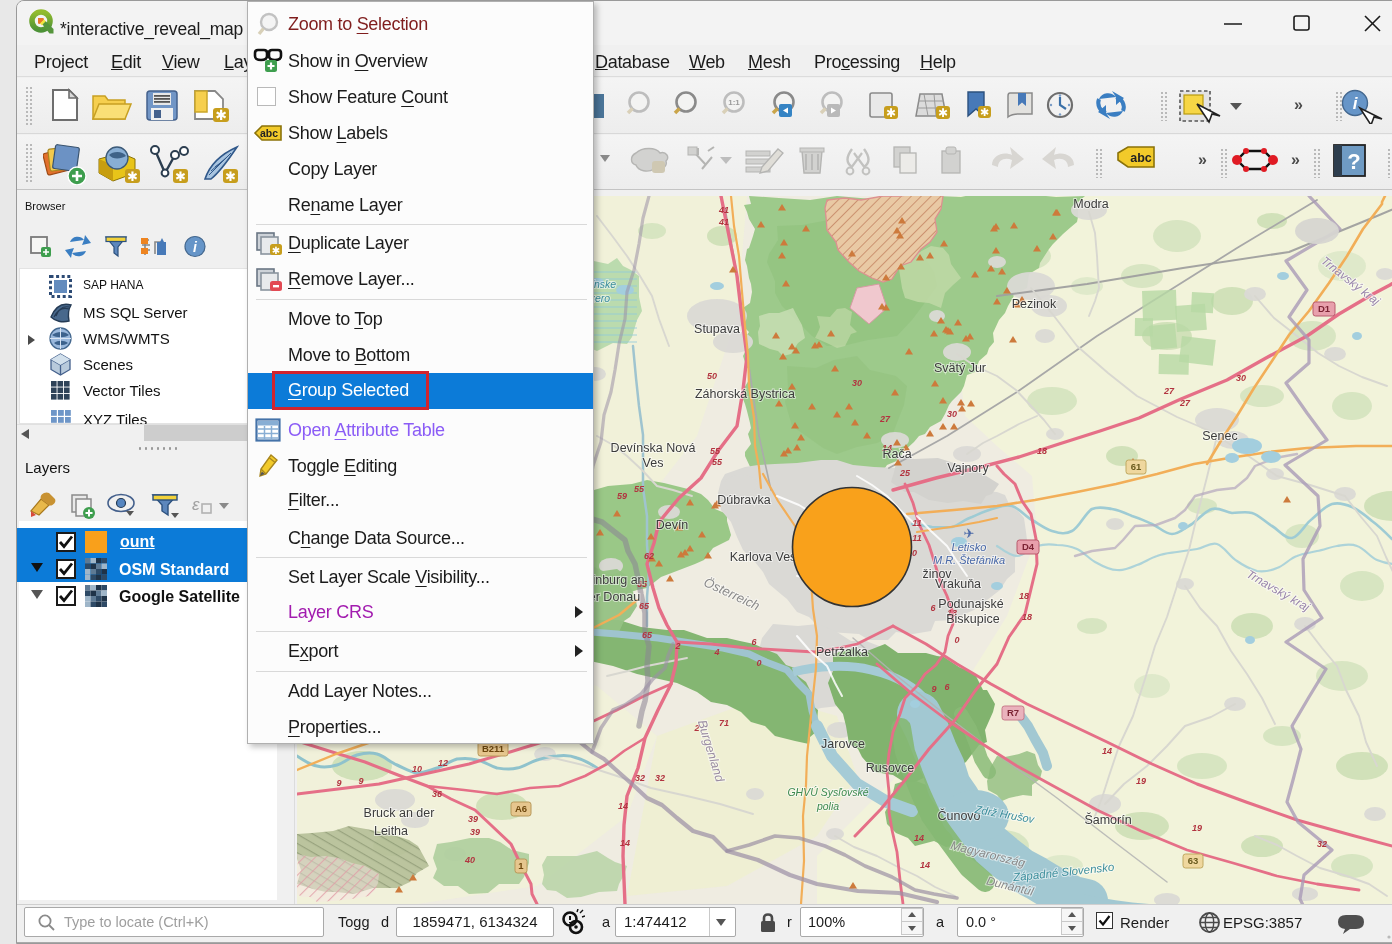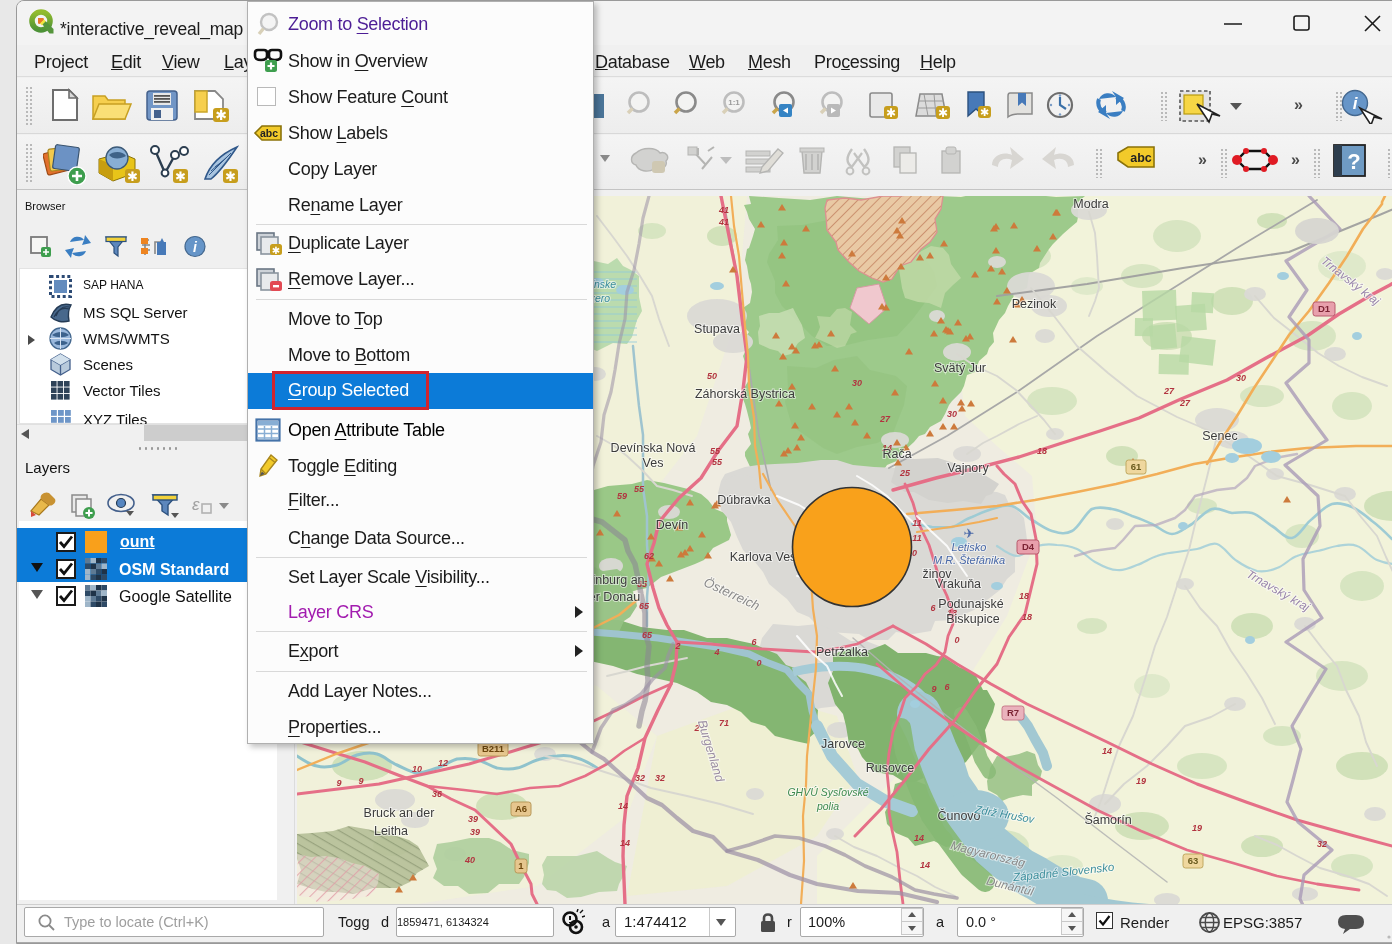--- a/index.html
+++ b/index.html
@@ -352,21 +352,21 @@
       <rect x="16.5" y="11.0" width="5.5" height="5.5" fill="#1f3348"></rect>
       <rect x="0.0" y="16.5" width="5.5" height="5.5" fill="#9fb6c9"></rect>
       <rect x="5.5" y="16.5" width="5.5" height="5.5" fill="#2e4a66"></rect>
       <rect x="11.0" y="16.5" width="5.5" height="5.5" fill="#1f3348"></rect>
       <rect x="16.5" y="16.5" width="5.5" height="5.5" fill="#2e4a66"></rect>
     </svg>
 <div class="abs" style="left:103px;top:532px;font-size:16px;font-weight:bold;color:#fff;text-decoration:underline">ount</div>
 <div class="abs" style="left:14px;top:562px;width:0;height:0;border-top:9px solid #111;border-left:6px solid transparent;border-right:6px solid transparent"></div>
 <div class="abs" style="left:102px;top:559.5px;font-size:16px;font-weight:bold;color:#fff">OSM Standard</div>
 <div class="abs" style="left:14px;top:589px;width:0;height:0;border-top:9px solid #555;border-left:6px solid transparent;border-right:6px solid transparent"></div>
-<div class="abs" style="left:102px;top:586.5px;font-size:16px;font-weight:normal;color:#111">Google Satellite</div>
+<div class="abs" style="left:102px;top:586.5px;font-size:16px;font-weight:bold;color:#111">Google Satellite</div>
 <div class="abs" style="left:280px;top:195px;width:1110px;height:708px;overflow:hidden"><svg id="mapsvg" width="1110" height="708" viewBox="0 0 1110 708" font-family="'Liberation Sans', sans-serif">
         <rect width="1110" height="708" fill="#efece1"></rect>
         <path d="M660,0 L1110,0 L1110,708 L520,708 L520,660 L600,580 L660,500 L710,420 L740,340 L735,280 L700,250 L668,220 L660,150 L668,80 Z" fill="#f2f3da"></path>
         <path d="M0,0 L450,0 L440,120 L400,240 L330,330 L240,400 L140,430 L0,430 Z" fill="#f1f2d8" opacity="0.9"></path>
         <path d="M0,470 L180,460 L300,490 L360,540 L330,620 L240,690 L120,708 L0,708 Z" fill="#f1f2d8" opacity="0.85"></path>
         <path d="M360,540 L470,500 L540,520 L560,580 L520,640 L430,690 L330,700 Z" fill="#eef0d2" opacity="0.9"></path>
         <ellipse cx="150" cy="60" rx="21" ry="13" fill="#cde0b8" opacity="0.75"></ellipse>
         <ellipse cx="250" cy="40" rx="21" ry="14" fill="#c6dbae" opacity="0.75"></ellipse>
         <ellipse cx="80" cy="160" rx="17" ry="10" fill="#c6dbae" opacity="0.75"></ellipse>
         <ellipse cx="190" cy="210" rx="16" ry="9" fill="#cfe0ba" opacity="0.75"></ellipse>
@@ -810,21 +810,21 @@
         <text x="767" y="680" font-size="11.5" fill="#3d8e9c" font-style="italic" font-weight="normal" text-anchor="middle" transform="rotate(-6 767 680)" style="paint-order:stroke;stroke:#ffffff;stroke-width:2px;stroke-opacity:0.55">Západné Slovensko</text>
         <text x="707" y="622" font-size="11" fill="#3d8e9c" font-style="italic" font-weight="normal" text-anchor="middle" transform="rotate(10 707 622)" style="paint-order:stroke;stroke:#ffffff;stroke-width:2px;stroke-opacity:0.55">Zdrž Hrušov</text>
         <text x="531" y="600" font-size="10.5" fill="#3e8a50" font-style="italic" font-weight="normal" text-anchor="middle" style="paint-order:stroke;stroke:#ffffff;stroke-width:2px;stroke-opacity:0.55">GHVÚ Sysľovské</text>
         <text x="531" y="614" font-size="10.5" fill="#3e8a50" font-style="italic" font-weight="normal" text-anchor="middle" style="paint-order:stroke;stroke:#ffffff;stroke-width:2px;stroke-opacity:0.55">polia</text>
         <text x="304" y="92" font-size="10.5" fill="#3d8e9c" font-style="italic" font-weight="normal" text-anchor="middle" style="paint-order:stroke;stroke:#ffffff;stroke-width:2px;stroke-opacity:0.55">vínske</text>
         <text x="300" y="106" font-size="10.5" fill="#3d8e9c" font-style="italic" font-weight="normal" text-anchor="middle" style="paint-order:stroke;stroke:#ffffff;stroke-width:2px;stroke-opacity:0.55">azero</text>
         <text x="22" y="290" font-size="12" fill="#3c3c3c" font-weight="normal" text-anchor="middle" style="paint-order:stroke;stroke:#ffffff;stroke-width:2px;stroke-opacity:0.55">g</text>
         <circle cx="555" cy="351" r="59.5" fill="#f9a11b" stroke="#333333" stroke-width="1.6"></circle>
       </svg></div>
     <div class="abs" style="left:230px;top:0;width:347px;height:743px;background:#fcfcfc;border:1px solid #b0b0b0;box-shadow:3px 3px 6px rgba(0,0,0,0.25)"></div>
-    <div class="mi" style="top:13px;color:#4c1d95">Zoom to <u>S</u>election</div>
+    <div class="mi" style="top:13px;color:#7f1d1d">Zoom to <u>S</u>election</div>
     <svg class="abs" style="left:238px;top:11px" width="26" height="26">
       <circle cx="14" cy="10" r="8" fill="#eee" fill-opacity="0.6" stroke="#c2c2c2" stroke-width="2.4"></circle>
       <line x1="4" y1="22" x2="8.5" y2="16.5" stroke="#d8d0b8" stroke-width="3.4"></line>
     </svg>
     <div class="mi" style="top:49.5px;color:#1b1b1b">Show in <u>O</u>verview</div>
     <svg class="abs" style="left:236px;top:46px" width="30" height="28">
       <path d="M2,6 Q2,3 5,3 L11,3 Q14,3 14,6 L14,9 Q14,13 8,13 Q2,13 2,9 Z" fill="none" stroke="#111" stroke-width="2.6"></path>
       <path d="M16,6 Q16,3 19,3 L25,3 Q28,3 28,6 L28,9 Q28,13 22,13 Q16,13 16,9 Z" fill="none" stroke="#111" stroke-width="2.6"></path>
       <path d="M14,5 Q15,4 16,5" stroke="#111" stroke-width="2" fill="none"></path>
       <rect x="12" y="13" width="12" height="12" rx="2.5" fill="#3e9e4e"></rect>
@@ -853,21 +853,21 @@
       <rect x="6" y="6" width="17" height="17" fill="#e8eaec" stroke="#8a949e" stroke-width="1.6"></rect>
       <rect x="15" y="14" width="12" height="10" rx="2.5" fill="#e24a54"></rect>
       <rect x="18" y="18" width="6" height="2.4" fill="#fff"></rect>
     </svg>
     <div class="sep" style="top:297.5px"></div>
     <div class="mi" style="top:307.5px;color:#1b1b1b">Move to <u>T</u>op</div>
     <div class="mi" style="top:343.5px;color:#1b1b1b">Move to <u>B</u>ottom</div>
     <div class="abs" style="left:231px;top:372px;width:345px;height:36px;background:#0c7bd8"></div>
     <div class="mi" style="top:379px;color:#fff"><u>G</u>roup Selected</div>
     <div class="abs" style="left:255px;top:369.5px;width:157px;height:39px;border:3px solid #d2242e"></div>
-    <div class="mi" style="top:418.5px;color:#000000">Open <u>A</u>ttribute Table</div>
+    <div class="mi" style="top:418.5px;color:#8b5cf6">Open <u>A</u>ttribute Table</div>
     <svg class="abs" style="left:238px;top:417px" width="26" height="24">
       <rect x="1.5" y="1.5" width="23" height="21" fill="#fff" stroke="#4472a8" stroke-width="2.2"></rect>
       <rect x="3" y="3" width="20" height="4.5" fill="#88aed4"></rect>
       <path d="M3,11 L23,11 M3,15.5 L23,15.5 M3,20 L23,20 M9.5,8 L9.5,22 M16.5,8 L16.5,22" stroke="#88aed4" stroke-width="1.5"></path>
     </svg>
     <div class="mi" style="top:454.5px;color:#1b1b1b">Toggle <u>E</u>diting</div>
     <svg class="abs" style="left:240px;top:452px" width="24" height="26">
       <path d="M14,2 L20,7 L9,21 L3,23 L4,16 Z" fill="#f2ca2a" stroke="#a8861e" stroke-width="1.4"></path>
       <path d="M4,16 L9,21" stroke="#a8861e" stroke-width="1.2"></path>
       <path d="M3,23 L4.8,18.6 L7.6,20.8 Z" fill="#555"></path>
@@ -888,21 +888,21 @@
 <div class="abs" style="left:0;top:903px;width:1392px;height:38px;background:#f0f0f0;border-top:1px solid #cfcfcf"></div>
 <div class="abs" style="left:0;top:941px;width:1392px;height:3px;background:#a9a9a9"></div>
 <div class="sb-box" style="left:7px;top:906px;width:300px;height:30px"></div>
 <svg class="abs" style="left:20px;top:912px" width="19" height="19">
       <circle cx="8" cy="8" r="5.6" fill="none" stroke="#8a8a8a" stroke-width="1.8"></circle>
       <line x1="12" y1="12" x2="17" y2="17" stroke="#8a8a8a" stroke-width="1.8"></line>
     </svg>
 <div class="abs" style="left:47px;top:913px;font-size:14.5px;color:#9e9e9e">Type to locate (Ctrl+K)</div>
 <div class="sb-lab" style="left:321px;top:913px">Togg</div>
 <div class="sb-lab" style="left:364px;top:913px">d</div>
-<div class="sb-box" style="left:379px;top:906px;width:158px;height:30px;line-height:28px;font-size:11px">1859471, 6134324</div>
+<div class="sb-box" style="left:379px;top:906px;width:158px;height:30px;text-align:center;line-height:28px;font-size:15px">1859471, 6134324</div>
 <svg class="abs" style="left:544px;top:908px" width="24" height="27" viewBox="0 0 24 27">
  <circle cx="9" cy="10" r="6.5" fill="none" stroke="#111" stroke-width="2.6"></circle>
  <circle cx="15" cy="18" r="6" fill="none" stroke="#111" stroke-width="2.6"></circle>
  <circle cx="15" cy="18" r="1.8" fill="#111"></circle>
  <path d="M9,7 L9,11 M9,13 L9,14" stroke="#111" stroke-width="2"></path>
  <path d="M19,4 L22,1 M21,8 L24,7 M16,3 L17,0" stroke="#111" stroke-width="1.4"></path>
 </svg>
 <div class="sb-lab" style="left:585px;top:913px">a</div>
 <div class="sb-box" style="left:598px;top:906px;width:121px;height:30px"></div>
 <div class="abs" style="left:607px;top:912px;font-size:15px;color:#1b1b1b">1:474412</div>

